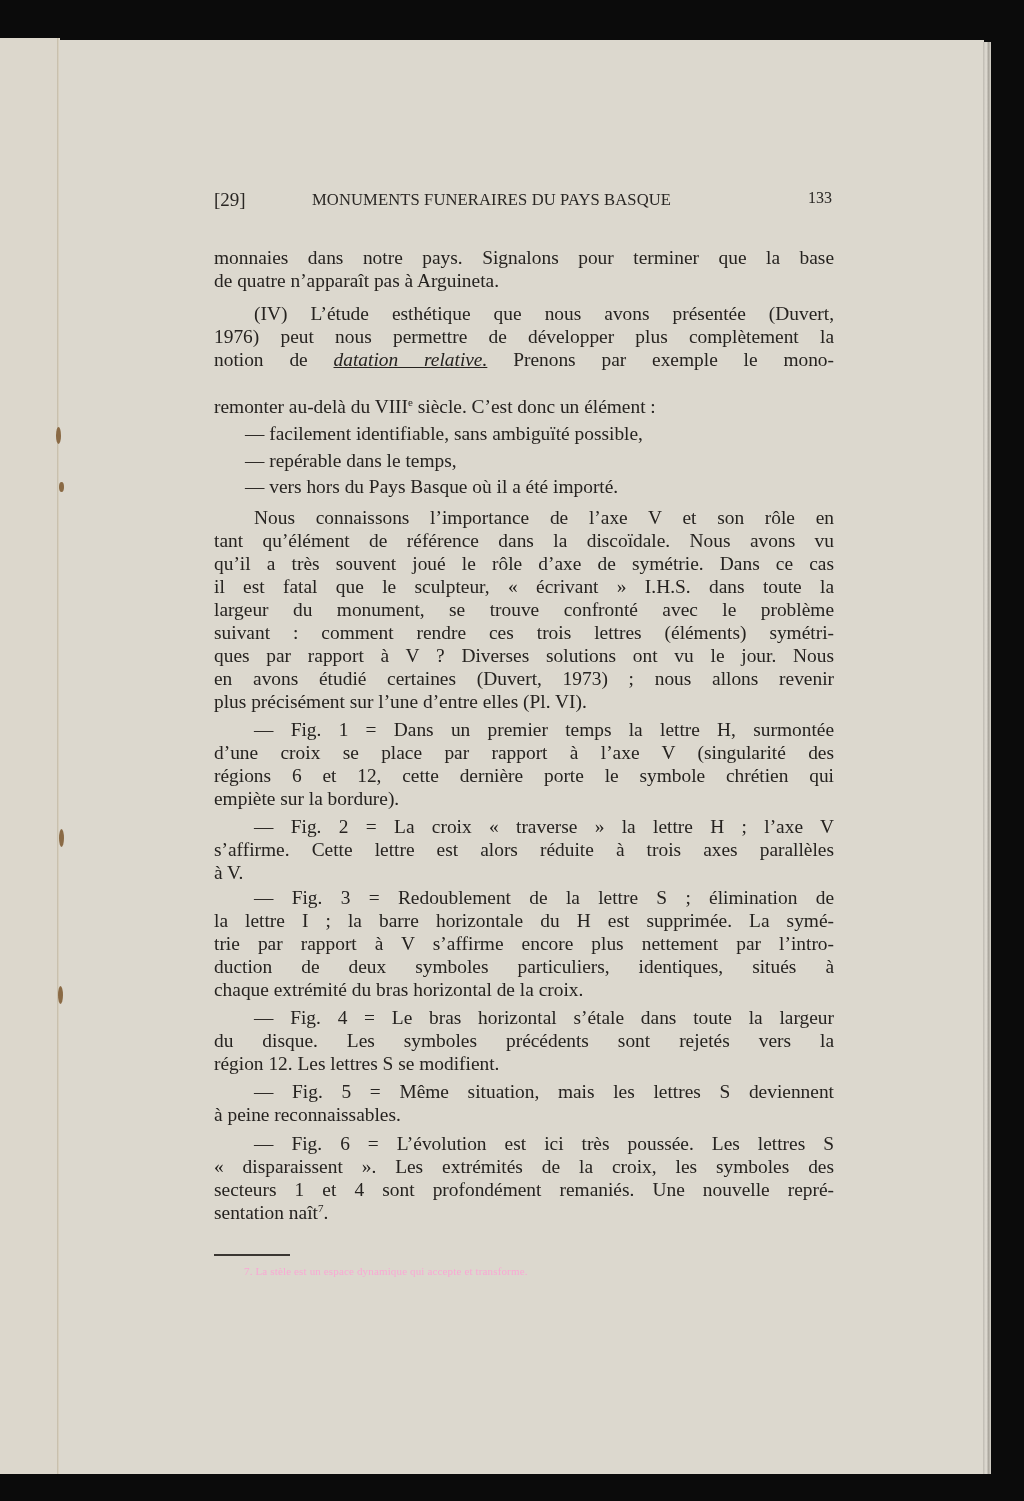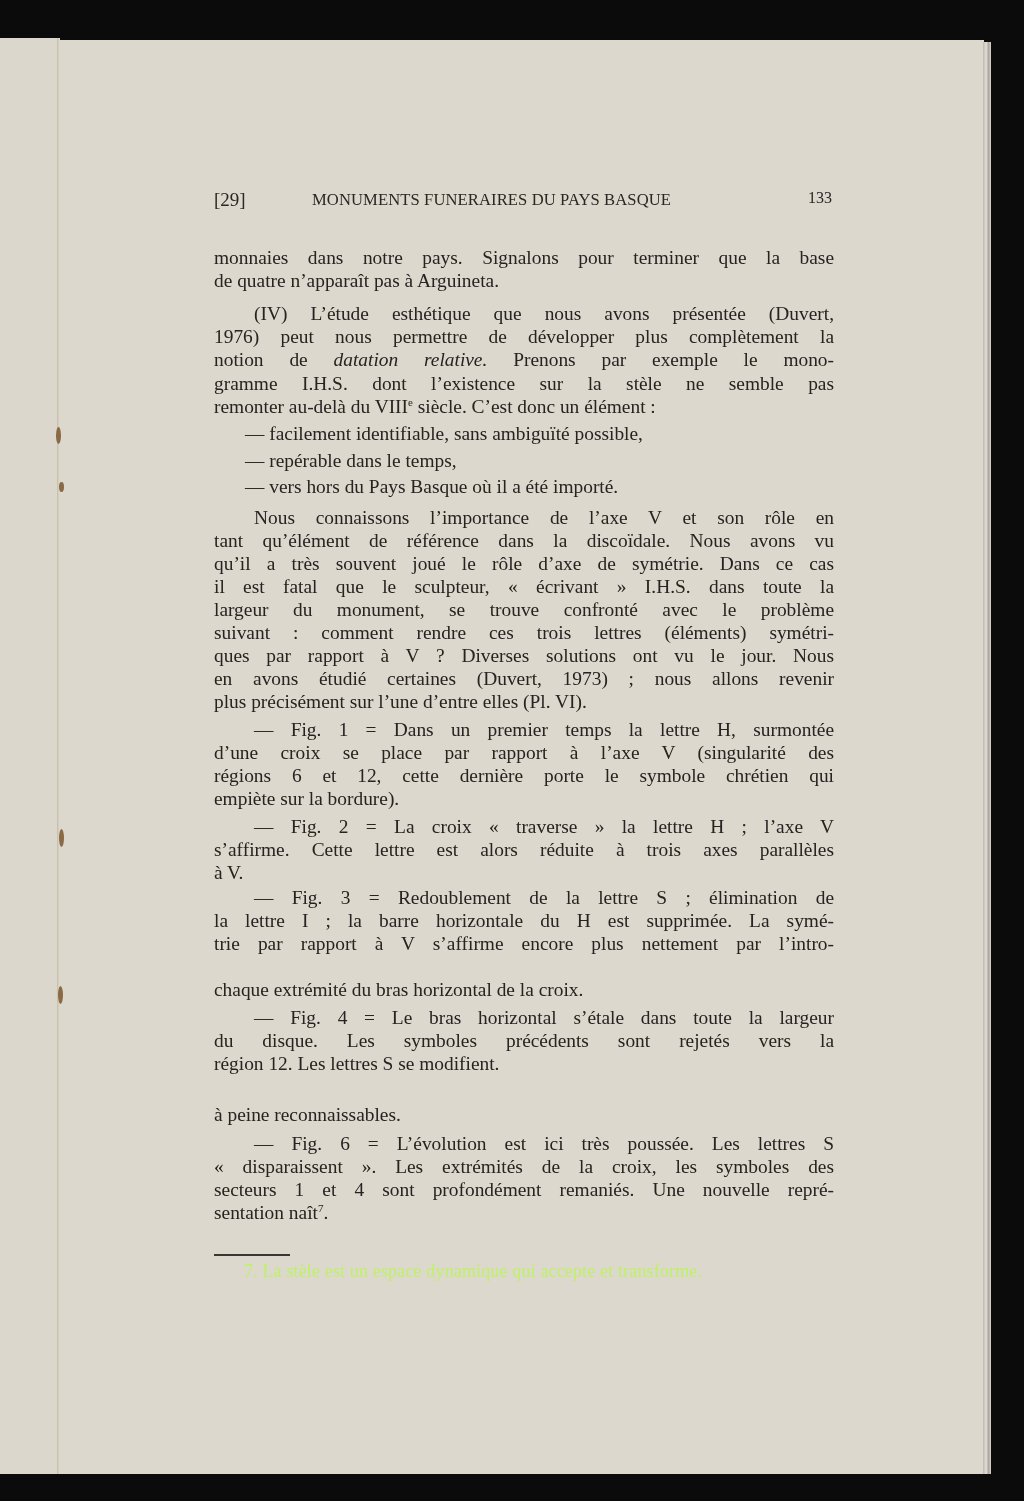--- a/index.html
+++ b/index.html
@@ -38,28 +38,28 @@
   .header .num-right { position: absolute; right: 0; top: 0; font-size: 16px; }
   .line {
     position: absolute; left: 214px; width: 620px; height: 24px;
     font-size: 19.4px; line-height: 24px; color: #262320;
     white-space: nowrap;
     text-align: justify; text-align-last: justify;
   }
   .line.last { text-align-last: left; }
   .line.indent { left: 254px; width: 580px; }
   .line.dash { left: 245px; width: 589px; }
-  em { font-style: italic; }
+  em { font-style: italic; text-decoration: underline; }
   sup { font-size: 11px; vertical-align: 7px; line-height: 0; }
   .footnote-rule {
     position: absolute; left: 214px; top: 1248px; width: 76px; height: 2px; background: #3a3632;
   }
   .footnote {
-    position: absolute; left: 244px; top: 1255px; font-size: 18px; line-height: 20px;
-    color: #bef264; white-space: nowrap; letter-spacing: 0.15px;
+    position: absolute; left: 244px; top: 1255px; font-size: 11px; line-height: 20px;
+    color: #f9a8d4; white-space: nowrap; letter-spacing: 0.15px;
   }
 </style>
 </head>
 <body>
 
 <div class="spread">
   <div class="left-body"></div>
   <div class="gutter-full"></div>
   <div class="page-body"></div>
   <div class="page-edge"></div>
@@ -74,21 +74,20 @@
     <span class="title">MONUMENTS FUNERAIRES DU PAYS BASQUE</span>
     <span class="num-right">133</span>
   </div>
 
   <div class="line" style="top:240px;">monnaies dans notre pays. Signalons pour terminer que la base</div>
   <div class="line last" style="top:263px;">de quatre n’apparaît pas à Arguineta.</div>
 
   <div class="line indent" style="top:296px;">(IV) L’étude esthétique que nous avons présentée (Duvert,</div>
   <div class="line" style="top:319px;">1976) peut nous permettre de développer plus complètement la</div>
   <div class="line" style="top:342px;"><span>notion de </span><em>datation relative.</em><span> Prenons par exemple le mono-</span></div>
-  <div class="line" style="top:366px;">gramme I.H.S. dont l’existence sur la stèle ne semble pas</div>
   <div class="line last" style="top:389px;"><span>remonter au-delà du VIII</span><sup>e</sup><span> siècle. C’est donc un élément :</span></div>
 
   <div class="line dash last" style="top:416px;">— facilement identifiable, sans ambiguïté possible,</div>
   <div class="line dash last" style="top:443px;">— repérable dans le temps,</div>
   <div class="line dash last" style="top:469px;">— vers hors du Pays Basque où il a été importé.</div>
 
   <div class="line indent" style="top:500px;">Nous connaissons l’importance de l’axe V et son rôle en</div>
   <div class="line" style="top:523px;">tant qu’élément de référence dans la discoïdale. Nous avons vu</div>
   <div class="line" style="top:546px;">qu’il a très souvent joué le rôle d’axe de symétrie. Dans ce cas</div>
   <div class="line" style="top:569px;">il est fatal que le sculpteur, « écrivant » I.H.S. dans toute la</div>
@@ -103,26 +102,28 @@
   <div class="line" style="top:758px;">régions 6 et 12, cette dernière porte le symbole chrétien qui</div>
   <div class="line last" style="top:781px;">empiète sur la bordure).</div>
 
   <div class="line indent" style="top:809px;">— Fig. 2 = La croix « traverse » la lettre H ; l’axe V</div>
   <div class="line" style="top:832px;">s’affirme. Cette lettre est alors réduite à trois axes parallèles</div>
   <div class="line last" style="top:855px;">à V.</div>
 
   <div class="line indent" style="top:880px;">— Fig. 3 = Redoublement de la lettre S ; élimination de</div>
   <div class="line" style="top:903px;">la lettre I ; la barre horizontale du H est supprimée. La symé-</div>
   <div class="line" style="top:926px;">trie par rapport à V s’affirme encore plus nettement par l’intro-</div>
+  <div class="line" style="top:949px;">duction de deux symboles particuliers, identiques, situés à</div>
   <div class="line last" style="top:972px;">chaque extrémité du bras horizontal de la croix.</div>
 
   <div class="line indent" style="top:1000px;">— Fig. 4 = Le bras horizontal s’étale dans toute la largeur</div>
   <div class="line" style="top:1023px;font-family:Liberation Serif, serif;">du disque. Les symboles précédents sont rejetés vers la</div>
   <div class="line last" style="top:1046px;">région 12. Les lettres S se modifient.</div>
 
+  <div class="line indent" style="top:1074px;">— Fig. 5 = Même situation, mais les lettres S deviennent</div>
   <div class="line last" style="top:1097px;">à peine reconnaissables.</div>
 
   <div class="line indent" style="top:1126px;">— Fig. 6 = L’évolution est ici très poussée. Les lettres S</div>
   <div class="line" style="top:1149px;">« disparaissent ». Les extrémités de la croix, les symboles des</div>
   <div class="line" style="top:1172px;">secteurs 1 et 4 sont profondément remaniés. Une nouvelle repré-</div>
   <div class="line last" style="top:1195px;"><span>sentation naît</span><sup>7</sup><span>.</span></div>
 
   <div class="footnote-rule"></div>
   <div class="footnote">7. La stèle est un espace dynamique qui accepte et transforme.</div>
 </div>

